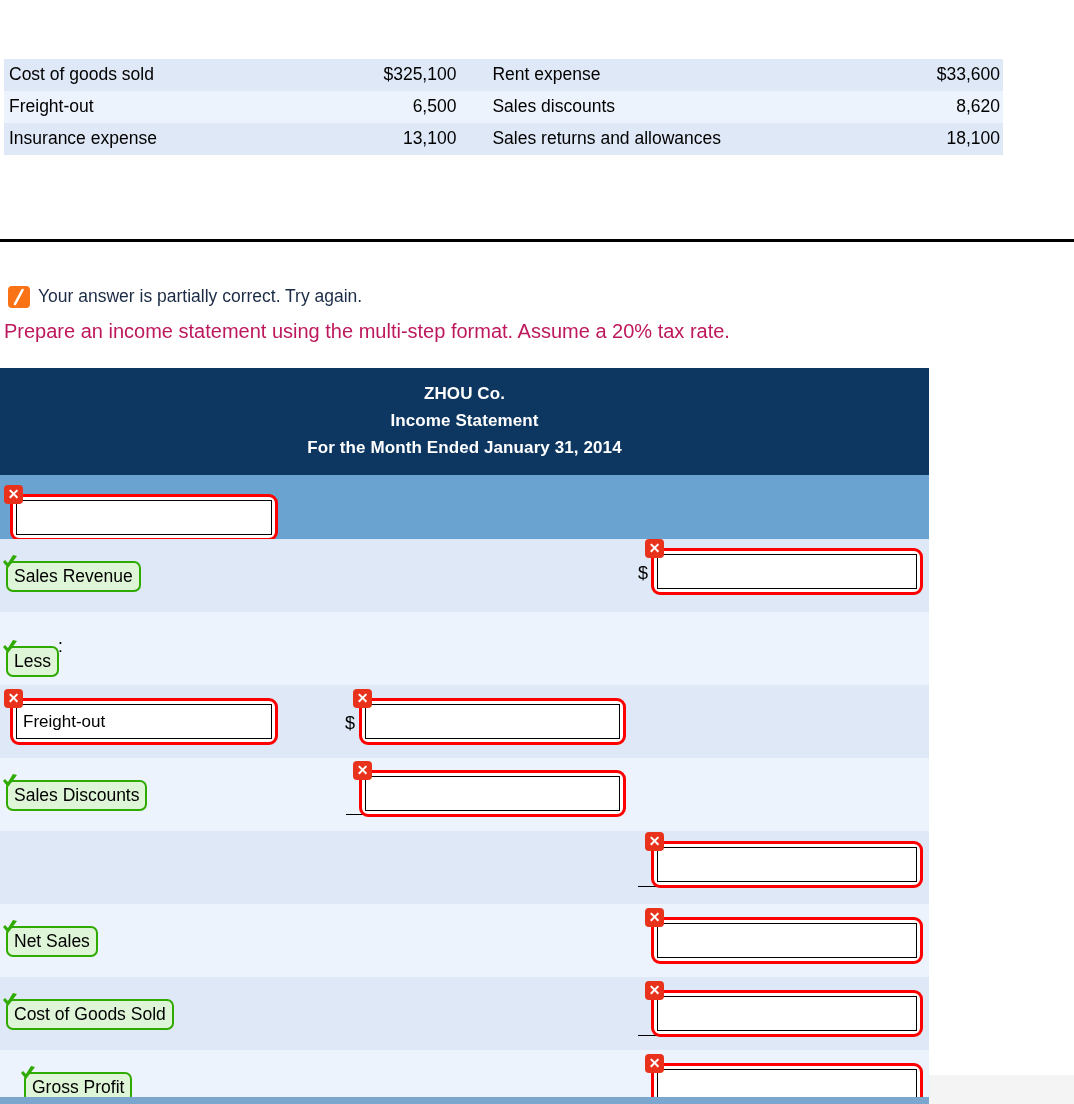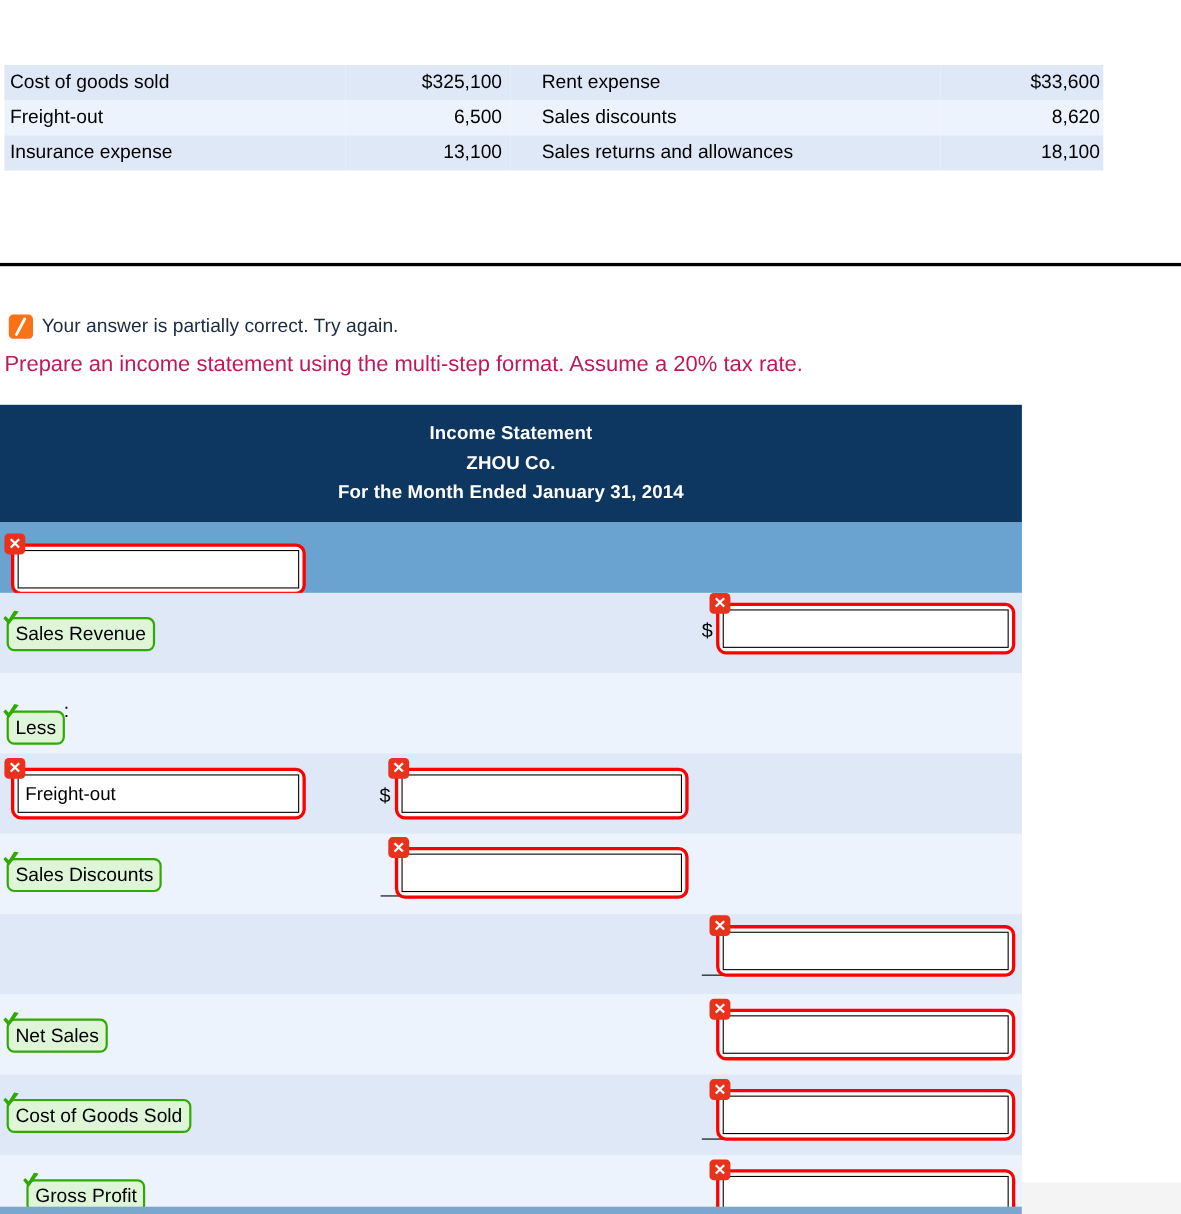--- a/index.html
+++ b/index.html
@@ -183,22 +183,22 @@
       </svg>
     </span>
     <span class="feedback-text">Your answer is partially correct.  Try again.</span>
   </div>
 
   <div class="instruction">Prepare an income statement using the multi-step format. Assume a 20% tax rate.</div>
 
   <div class="stmt">
 
     <div class="stmt-header">
+      <div>ZHOU Co.</div>
       <div>Income Statement</div>
-      <div>ZHOU Co.</div>
       <div>For the Month Ended January 31, 2014</div>
     </div>
 
     <div class="stmt-subheadrow">
       <div class="ans w-left" style="left:10px; top:19px;">
         <span class="ans-x">✕</span>
         <input class="ans-inner" type="text" value="" style="">
       </div>
     </div>
 

